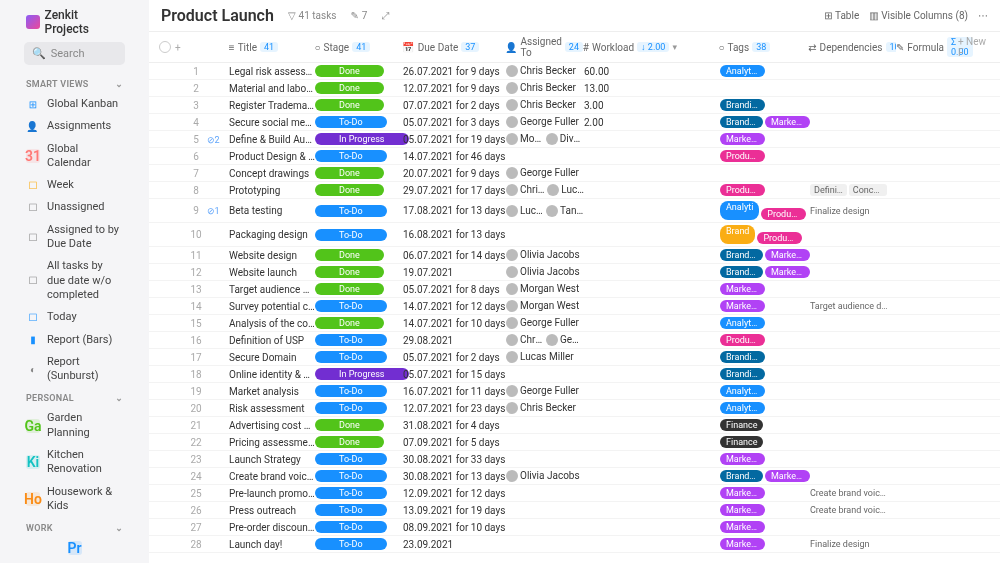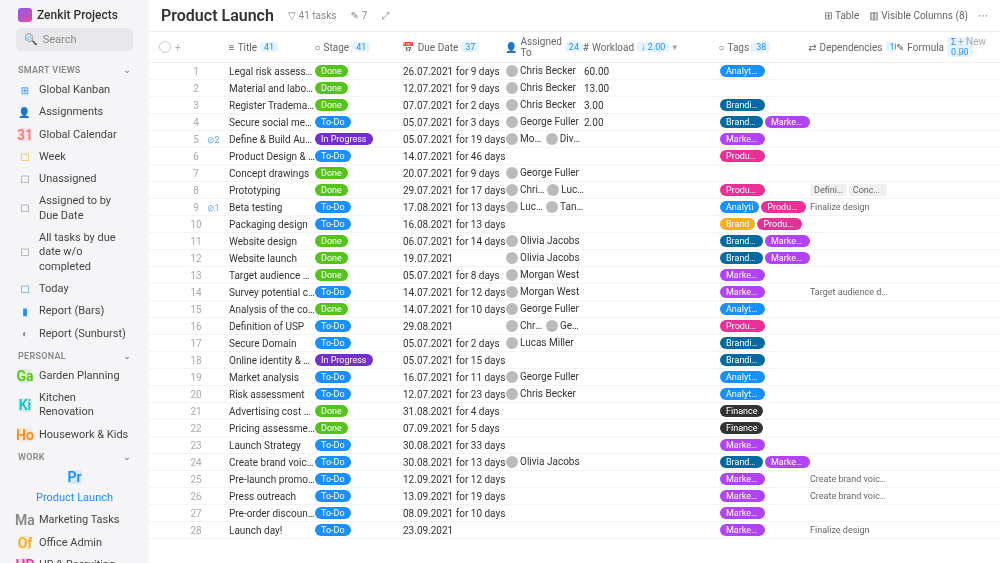--- a/index.html
+++ b/index.html
@@ -1,17 +1,17 @@
 <!DOCTYPE html>
 <html><head>
 <meta charset="utf-8">
 <style>
 * { box-sizing: border-box; margin: 0; padding: 0; font-family: -apple-system, BlinkMacSystemFont, "Segoe UI", Roboto, sans-serif; }
 body { width: 1000px; height: 563px; overflow: hidden; background: linear-gradient(135deg, #8b7355 0%, #d4a574 50%, #c9935f 100%); display: flex; font-size: 11px; color: #333; }
-.sidebar { width: 149px; background: #f5f5f7; display: flex; flex-direction: column; padding: 6px 8px; }
+.sidebar { width: 149px; background: #f5f5f7; display: flex; flex-direction: column; padding: 6px 16px; }
 .brand { display: flex; align-items: center; gap: 5px; padding: 2px 10px 6px; font-size: 12px; font-weight: 500; color: #333; }
 .brand-logo { width: 14px; height: 14px; background: linear-gradient(135deg, #8b5cf6, #ec4899); border-radius: 3px; }
 .search { margin: 0 8px 8px; padding: 5px 8px; background: #e8e8eb; border-radius: 5px; display: flex; align-items: center; gap: 5px; color: #888; font-size: 11px; }
 .section-hdr { display: flex; justify-content: space-between; align-items: center; padding: 6px 10px 4px; font-size: 9px; font-weight: 600; color: #888; letter-spacing: 0.3px; }
 .nav-item { display: flex; align-items: center; gap: 7px; padding: 4px 10px; font-size: 11px; color: #444; cursor: pointer; line-height: 1.3; }
 .nav-item.active { color: #1890ff; flex-direction: column; }
 .nav-icon { width: 14px; height: 14px; display: flex; align-items: center; justify-content: center; font-size: 10px; flex-shrink: 0; }
 .nav-icon.sq { width: 14px; height: 14px; border-radius: 3px; font-size: 14px; font-weight: 600; display: flex; align-items: center; justify-content: center; }
 .sidebar-footer { margin-top: auto; display: flex; align-items: center; gap: 10px; padding: 6px 10px; }
 .avatar-sm { width: 16px; height: 16px; border-radius: 50%; background: #666; }
@@ -28,31 +28,31 @@
 .col-stage { width: 88px; }
 .col-due { width: 103px; }
 .col-assign { width: 78px; display: flex; align-items: flex-start; gap: 2px; overflow: hidden; }
 .col-work { width: 136px; }
 .col-tags { width: 90px; display: flex; gap: 2px; overflow: hidden; }
 .col-dep { width: 88px; display: flex; gap: 2px; overflow: hidden; }
 .col-form { width: 62px; }
 .badge { display: inline-block; padding: 0 4px; background: #e6f4ff; color: #1890ff; border-radius: 3px; font-size: 9px; }
 .rows { flex: 1; overflow-y: auto; }
 .row { display: flex; align-items: center; padding: 2px 6px; border-bottom: 1px solid #f3f3f3; font-size: 10px; min-height: 17px; }
-.pill { display: inline-block; padding: 1px 6px; border-radius: 8px; font-size: 9px; color: #fff; white-space: nowrap; }
+.pill { display: inline-block; padding: 1px 24px; border-radius: 8px; font-size: 9px; color: #fff; white-space: nowrap; }
 .pill.Done { background: #52c41a; }
 .pill.To-Do { background: #1890ff; }
 .pill.InProgress { background: #722ed1; }
 .tag { display: inline-block; padding: 1px 6px; border-radius: 8px; font-size: 9px; color: #fff; white-space: nowrap; text-overflow: ellipsis; overflow: hidden; max-width: 45px; }
 .tag.Analytics { background: #1890ff; }
 .tag.Branding { background: #0369a1; }
 .tag.Marketing { background: #b142f5; }
 .tag.Production { background: #eb2f96; }
 .tag.Finance { background: #333; }
-.tag.Producti { background: #eb2f96; }
+.tag.Producti { background: #eb2f96; margin-top: 7px; }
 .tag.Analyti { background: #1890ff; }
 .tag.Brand { background: #faad14; }
 .av { width: 12px; height: 12px; border-radius: 50%; background: #bbb; flex-shrink: 0; display: inline-block; }
 .dep-chip { padding: 1px 4px; background: #f0f0f0; border-radius: 3px; font-size: 9px; color: #666; white-space: nowrap; overflow: hidden; text-overflow: ellipsis; max-width: 38px; }
 .dep-txt { font-size: 9px; color: #666; white-space: nowrap; overflow: hidden; text-overflow: ellipsis; }
 .circle { width: 12px; height: 12px; border: 1.5px solid #ccc; border-radius: 50%; }
 .hdr-cell { display: flex; align-items: center; gap: 3px; }
 .chev { font-size: 9px; color: #999; }
 .ind { font-size: 9px; color: #60a5fa; }
 .assign-name { white-space: nowrap; overflow: hidden; text-overflow: ellipsis; }

